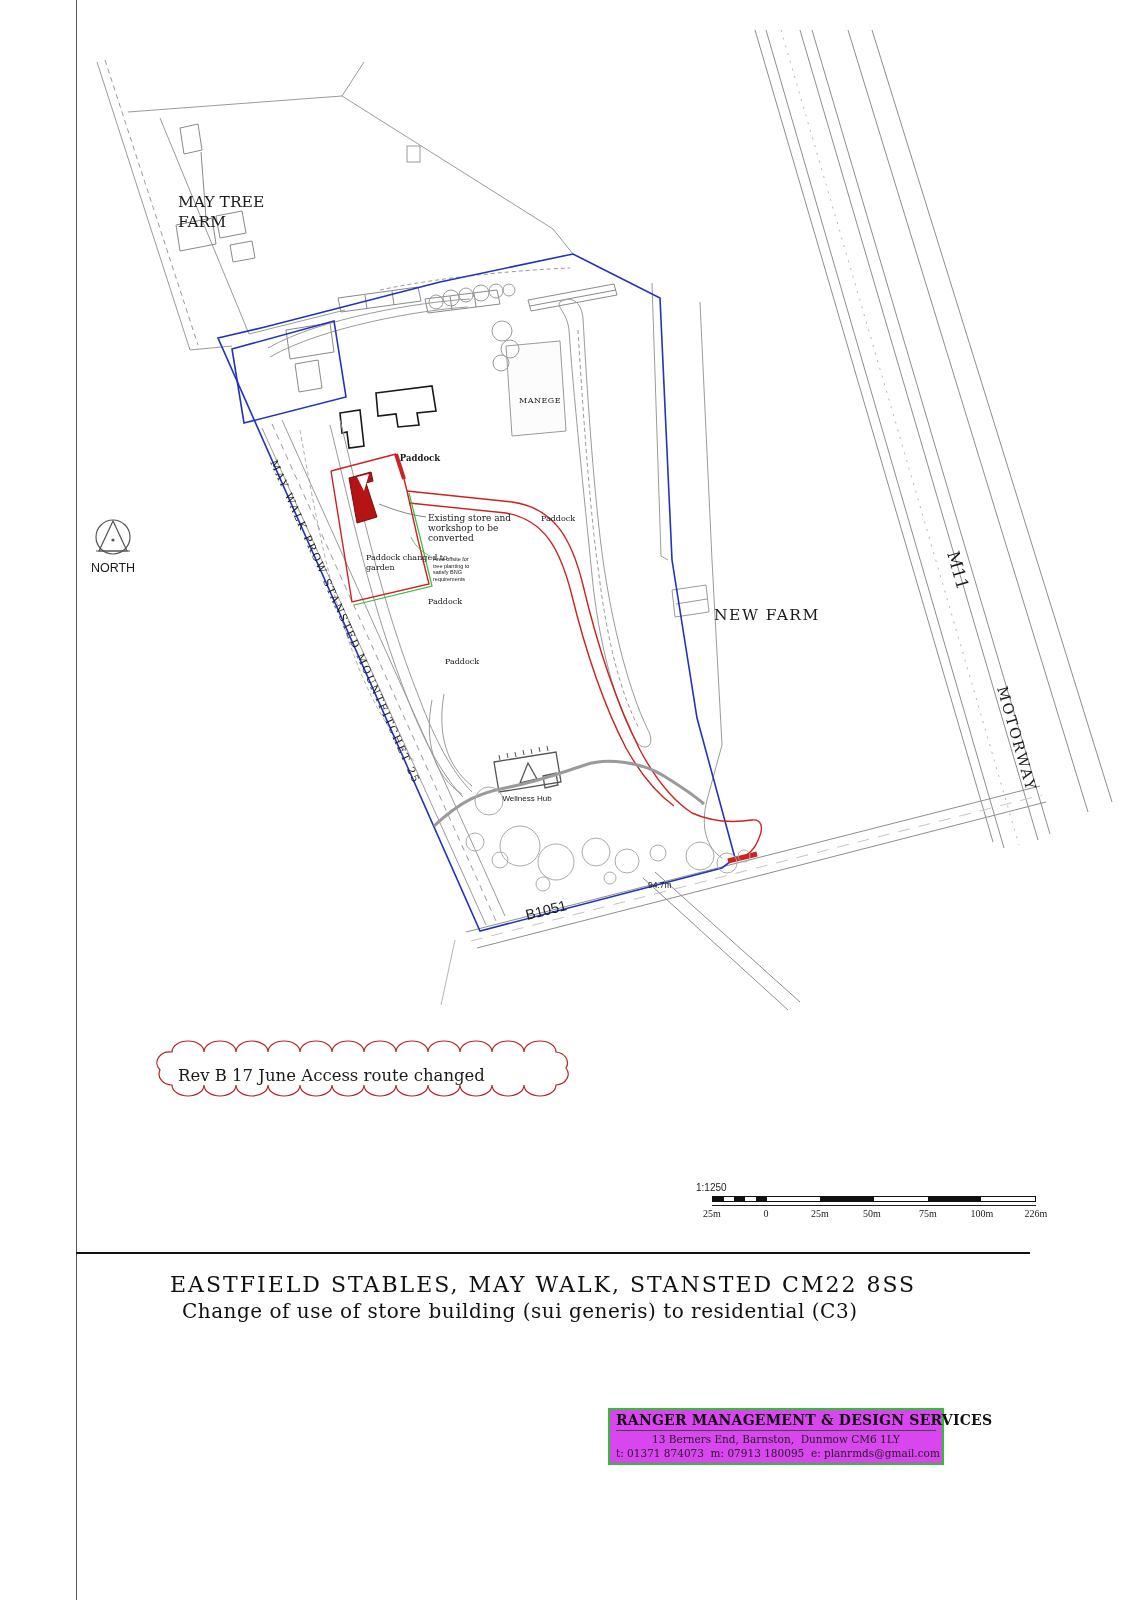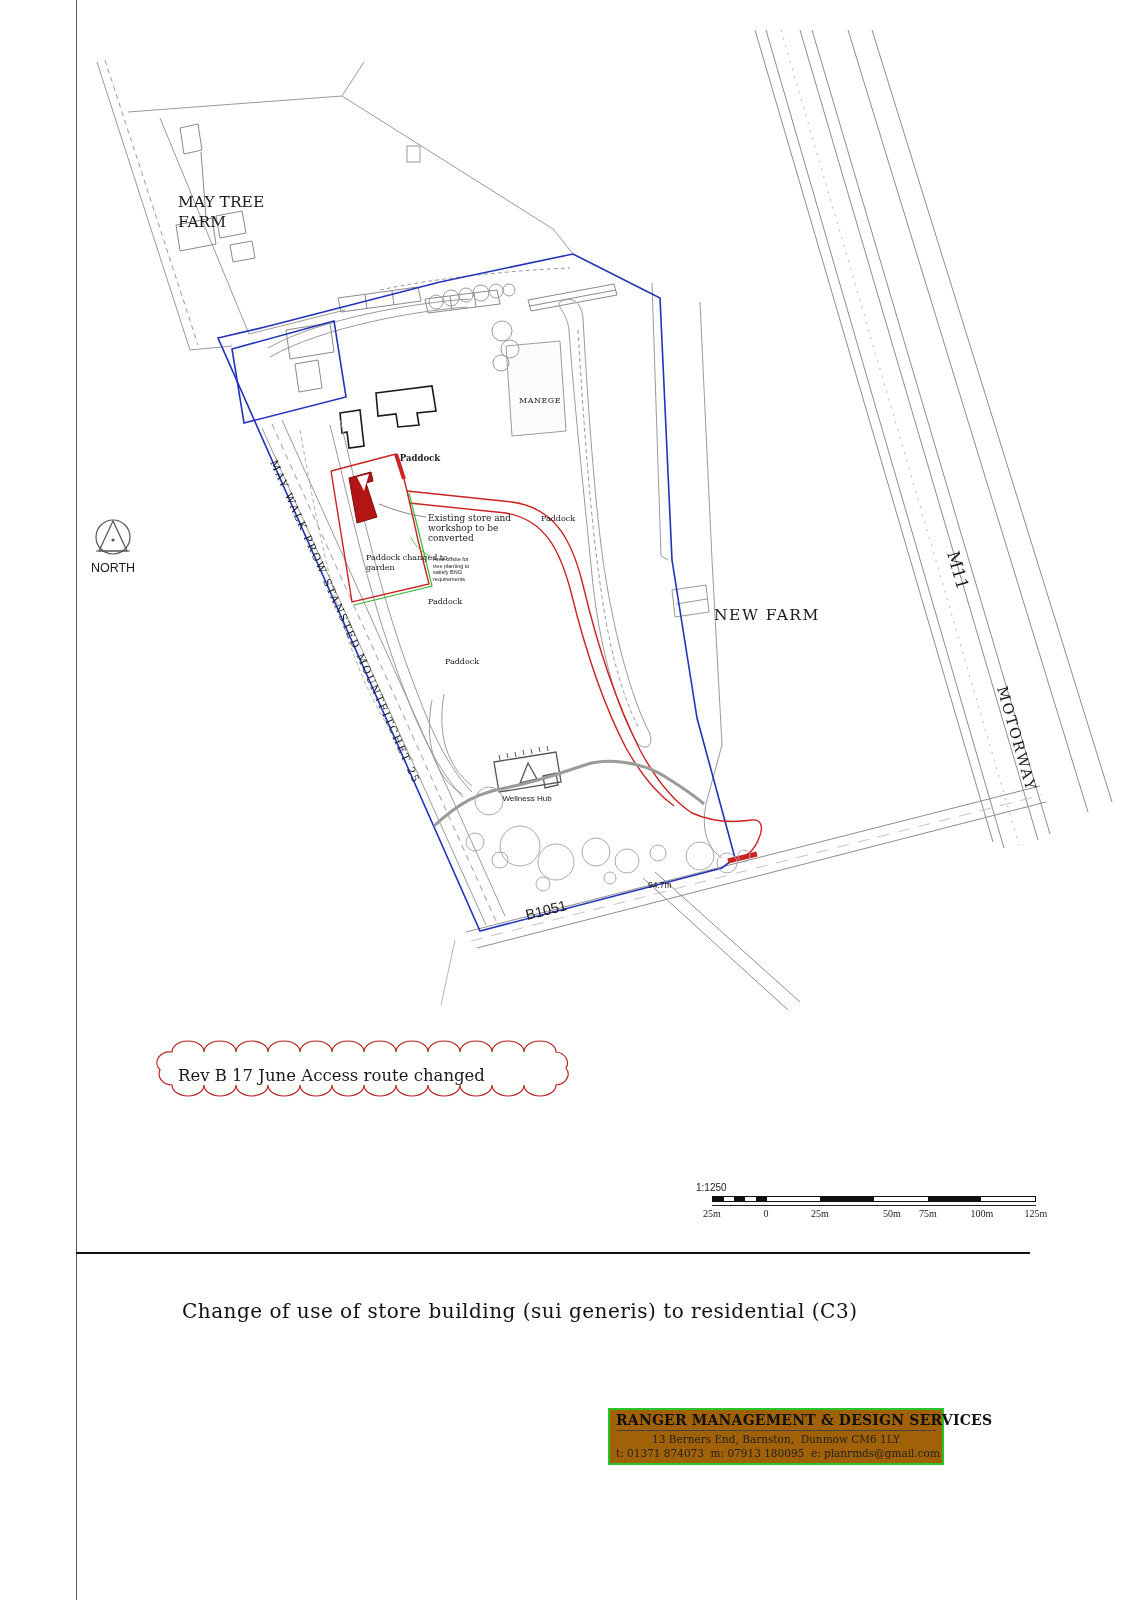--- a/index.html
+++ b/index.html
@@ -35,21 +35,21 @@
   .tb3 { position:absolute; left:170px; top:1327px; width:830px; height:30px; font-size:20px; letter-spacing:0.5px; color:#111; }
   .tb3 span { position:absolute; white-space:pre; }
   .tb3 .doc { left:9px; }
   .tb3 .dno { left:217px; }
   .tb3 .rev { left:478px; color:#c42222; border:1.5px solid #c55; padding:0 9px 2px 9px;
               border-radius:55% 45% 60% 50% / 65% 55% 60% 50%; top:-3px; }
   .tb3 .scl { left:598px; }
 
   
   .company { position:absolute; left:608px; top:1408px; width:336px; box-sizing:border-box;
-             border:2px solid #28c428; background:#a16207; padding:2px 6px 4px 6px; }
+             border:2px solid #28c428; background:#d946ef; padding:2px 6px 4px 6px; }
   .company .cname { font-size:14px; font-weight:bold; letter-spacing:0.2px; color:#111;
                     border-bottom:1px solid #444; padding-bottom:2px; white-space:pre; }
   .company .caddr, .company .ccontact { font-size:10.5px; color:#222; margin-top:2px; white-space:pre;text-align:center; }
 </style>
 </head>
 <body>
 
 <div class="sheet">
   <div class="left-border"></div>
 
@@ -247,28 +247,29 @@
         <span class="s b"></span>
         <span class="s w"></span>
         <span class="s b"></span>
         <span class="s w"></span>
     </div>
     <div class="baseline"></div>
     <div class="ticks">
       <span style="left:0px">25m</span>
       <span style="left:54px">0</span>
       <span style="left:108px">25m</span>
-      <span style="left:180px">50m</span>
+      <span style="left:160px">50m</span>
       <span style="left:216px">75m</span>
       <span style="left:270px">100m</span>
-      <span style="left:324px">125m</span>
+      <span style="left:324px">226m</span>
     </div>
   </div>
 
   <div class="divider"></div>
+  <div class="tb1">EASTFIELD STABLES, MAY WALK, STANSTED CM22 8SS</div>
   <div class="tb2">Change of use of store building (sui generis) to residential (C3)</div>
 
   <div class="company">
     <div class="cname">RANGER MANAGEMENT &amp; DESIGN SERVICES</div>
     <div class="caddr">13 Berners End, Barnston,  Dunmow CM6 1LY</div>
     <div class="ccontact">t: 01371 874073  m: 07913 180095  e: planrmds@gmail.com</div>
   </div>
 </div>
 
 </body></html>

